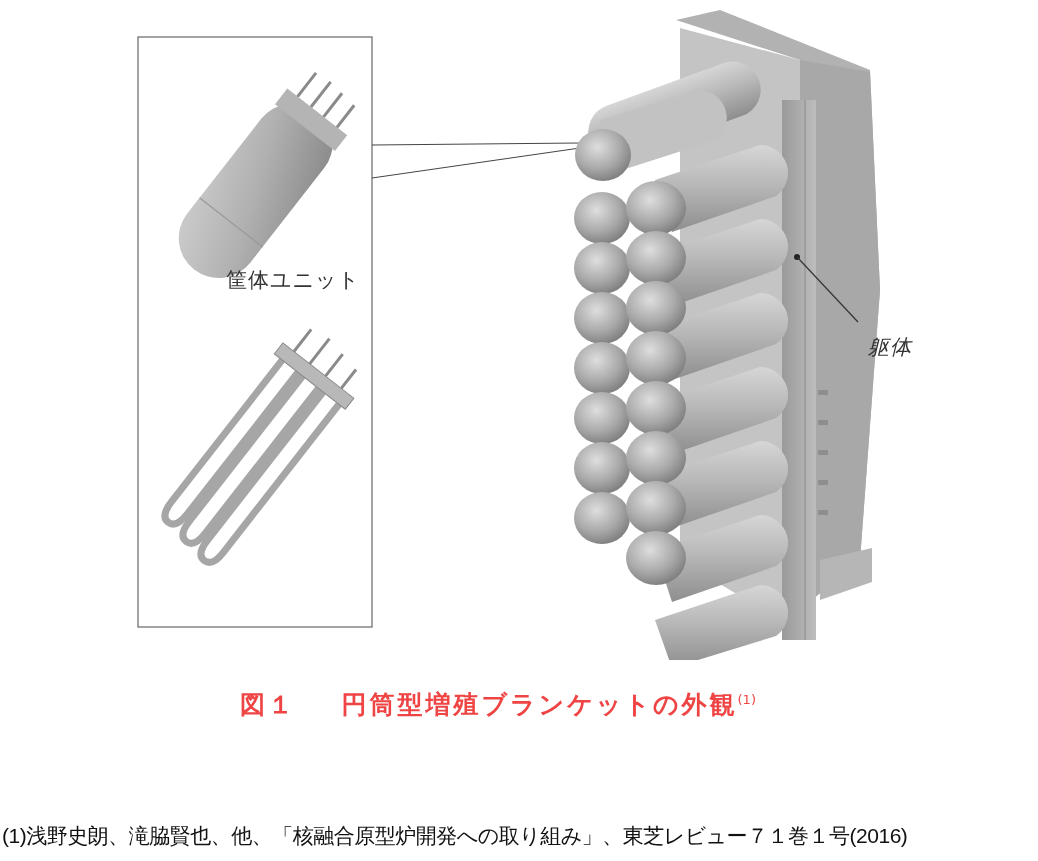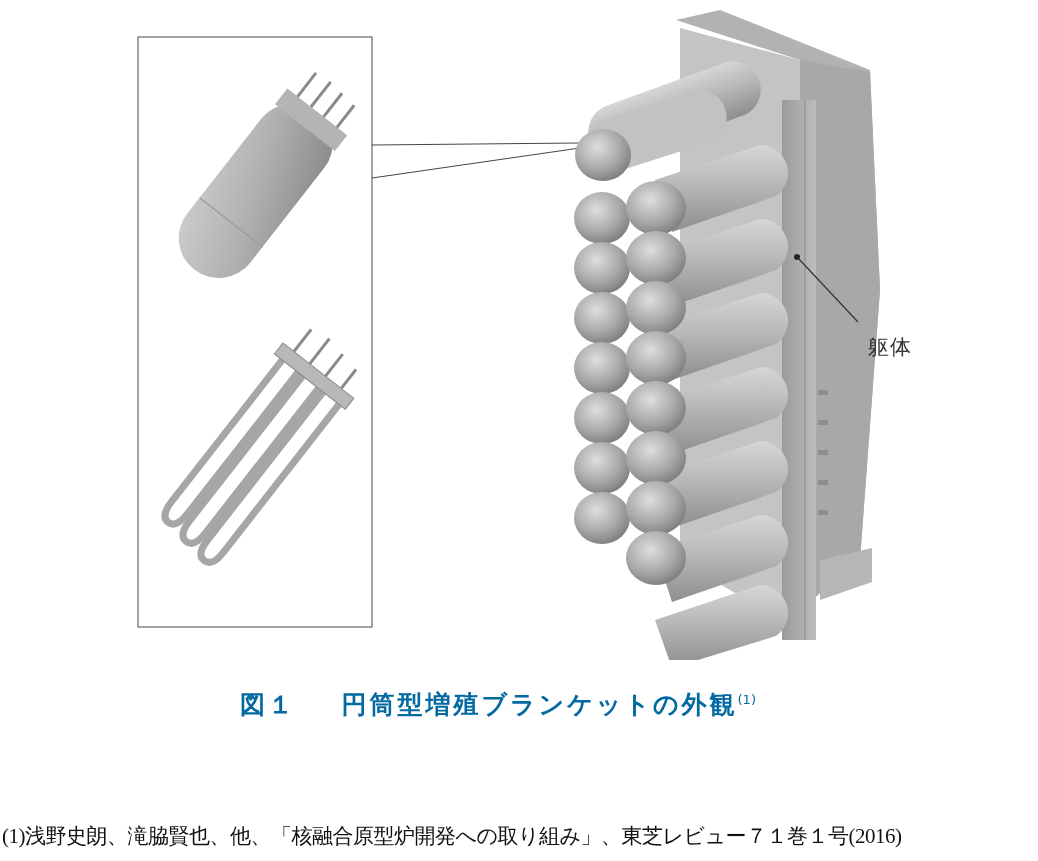--- a/index.html
+++ b/index.html
@@ -1,22 +1,22 @@
 <!DOCTYPE html>
 <html><head>
 <meta charset="utf-8">
 <style>
   html,body{margin:0;padding:0;background:#fff;}
   body{width:1038px;height:861px;position:relative;overflow:hidden;font-family:"DejaVu Sans","Liberation Sans",sans-serif;color:#222;}
   .figure{position:absolute;left:0;top:0;width:1038px;height:660px;}
   .figure svg{position:absolute;left:0;top:0;}
   .label{position:absolute;font-size:21px;color:#333;white-space:nowrap;letter-spacing:1px;}
-  .caption{position:absolute;left:240px;top:688px;font-size:25px;font-weight:bold;color:#0369a1;white-space:nowrap;letter-spacing:3px;}
+  .caption{position:absolute;left:240px;top:688px;font-size:25px;font-weight:bold;color:#ef4444;white-space:nowrap;letter-spacing:3px;}
   .caption sup{font-size:13px;font-weight:normal;vertical-align:super;letter-spacing:0;}
-  .reference{position:absolute;left:2px;top:822px;font-family:Liberation Serif, serif;font-size:21px;color:#111;white-space:nowrap;letter-spacing:-0.5px;}
+  .reference{position:absolute;left:2px;top:822px;font-family:Liberation Sans, sans-serif;font-size:21px;color:#111;white-space:nowrap;letter-spacing:-0.5px;}
 </style>
 </head>
 <body>
 
 <div class="figure">
   <svg width="1038" height="660" viewBox="0 0 1038 660">
     <defs>
       <linearGradient id="cyl" x1="0" y1="0" x2="0" y2="1">
         <stop offset="0" stop-color="#d6d6d6"></stop>
         <stop offset="0.45" stop-color="#b8b8b8"></stop>
@@ -131,21 +131,22 @@
         </g>
       </g>
     </g>
 
     <g>
       <circle cx="797" cy="257" r="3" fill="#222"></circle>
       <line x1="797" y1="257" x2="858" y2="322" stroke="#333" stroke-width="1.2"></line>
     </g>
   </svg>
 
-  <div class="label" style="left:868px;top:333px;">躯体</div>
+  <div class="label" style="left:226px;top:266px;">筐体ユニット</div>
+  <div class="label" style="left:868px;top:333px;font-style:italic;">躯体</div>
 </div>
 
 <div class="caption">
   <span>図１</span>
   <span style="display:inline-block;width:22px;"></span>
   <span>円筒型増殖ブランケットの外観</span><sup>(1)</sup>
 </div>
 
 <div class="reference">(1)浅野史朗、滝脇賢也、他、「核融合原型炉開発への取り組み」、東芝レビュー７１巻１号(2016)</div>
 

